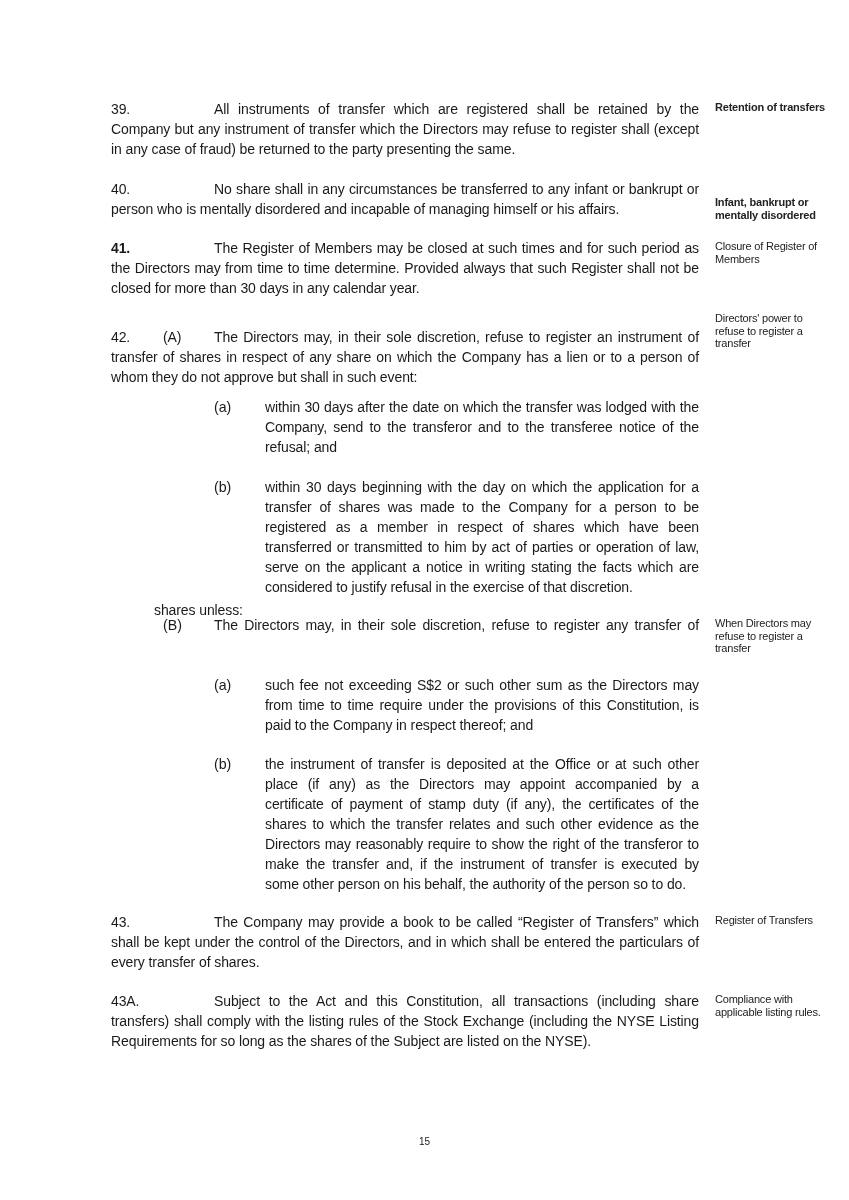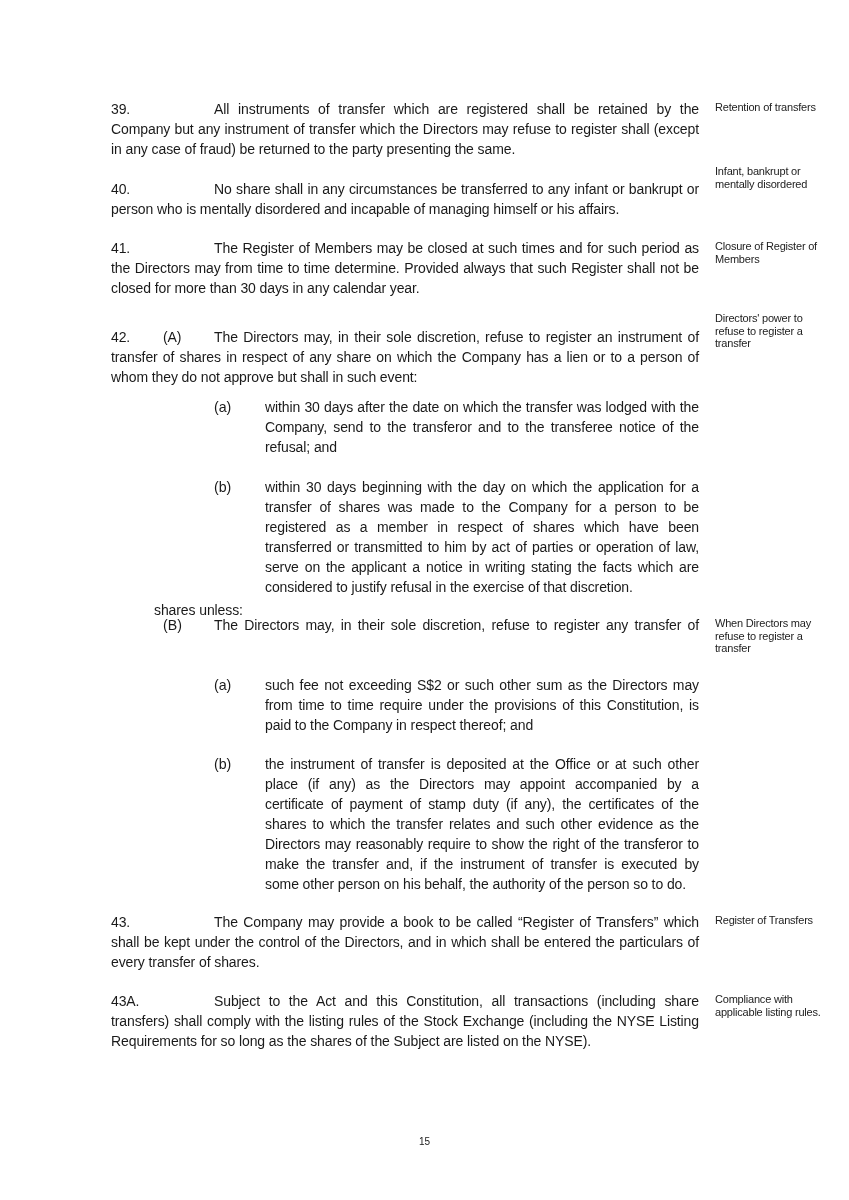--- a/index.html
+++ b/index.html
@@ -18,29 +18,29 @@
   .num { display: inline-block; }
   .sub-label { position: absolute; font-size: 14.2px; line-height: 20px; }
   .page-number { position: absolute; left: 0; width: 849px; top: 1136px; text-align: center; font-size: 10px; }
 </style>
 </head>
 <body>
 
 <div class="main" style="left:111px; top:99px; width:588px; height:60px;">
   <span class="num" style="width:103px;">39.</span><span>All instruments of transfer which are registered shall be retained by the Company but any instrument of transfer which the Directors may refuse to register shall (except in any case of fraud) be returned to the party presenting the same.</span>
 </div>
-<div class="note" style="top:101px;">Retention of transfers</div>
+<div class="note" style="top:101px;font-weight:bold;">Retention of transfers</div>
 
 <div class="main" style="left:111px; top:179px; width:588px;">
   <span class="num" style="width:103px;">40.</span><span>No share shall in any circumstances be transferred to any infant or bankrupt or person who is mentally disordered and incapable of managing himself or his affairs.</span>
 </div>
-<div class="note" style="top:165px;">Infant, bankrupt or mentally disordered</div>
+<div class="note" style="top:196px;font-weight:bold;">Infant, bankrupt or mentally disordered</div>
 
 <div class="main" style="left:111px; top:238px; width:588px;">
-  <span class="num" style="width:103px;">41.</span><span>The Register of Members may be closed at such times and for such period as the Directors may from time to time determine. Provided always that such Register shall not be closed for more than 30 days in any calendar year.</span>
+  <span class="num" style="width:103px;font-weight:bold;">41.</span><span>The Register of Members may be closed at such times and for such period as the Directors may from time to time determine. Provided always that such Register shall not be closed for more than 30 days in any calendar year.</span>
 </div>
 <div class="note" style="top:240px;">Closure of Register of Members</div>
 
 <div class="main" style="left:111px; top:318px; width:588px;">
   <span class="num" style="width:52px;margin-top:9px;">42.</span><span class="num" style="width:51px;">(A)</span><span>The Directors may, in their sole discretion, refuse to register an instrument of transfer of shares in respect of any share on which the Company has a lien or to a person of whom they do not approve but shall in such event:</span>
 </div>
 <div class="note" style="top:312px;">Directors' power to refuse to register a transfer</div>
 
 <div class="sub-label" style="left:214px; top:397px;">(a)</div>
 <div class="main" style="left:265px; top:397px; width:434px;">within 30 days after the date on which the transfer was lodged with the Company, send to the transferor and to the transferee notice of the refusal; and</div>

